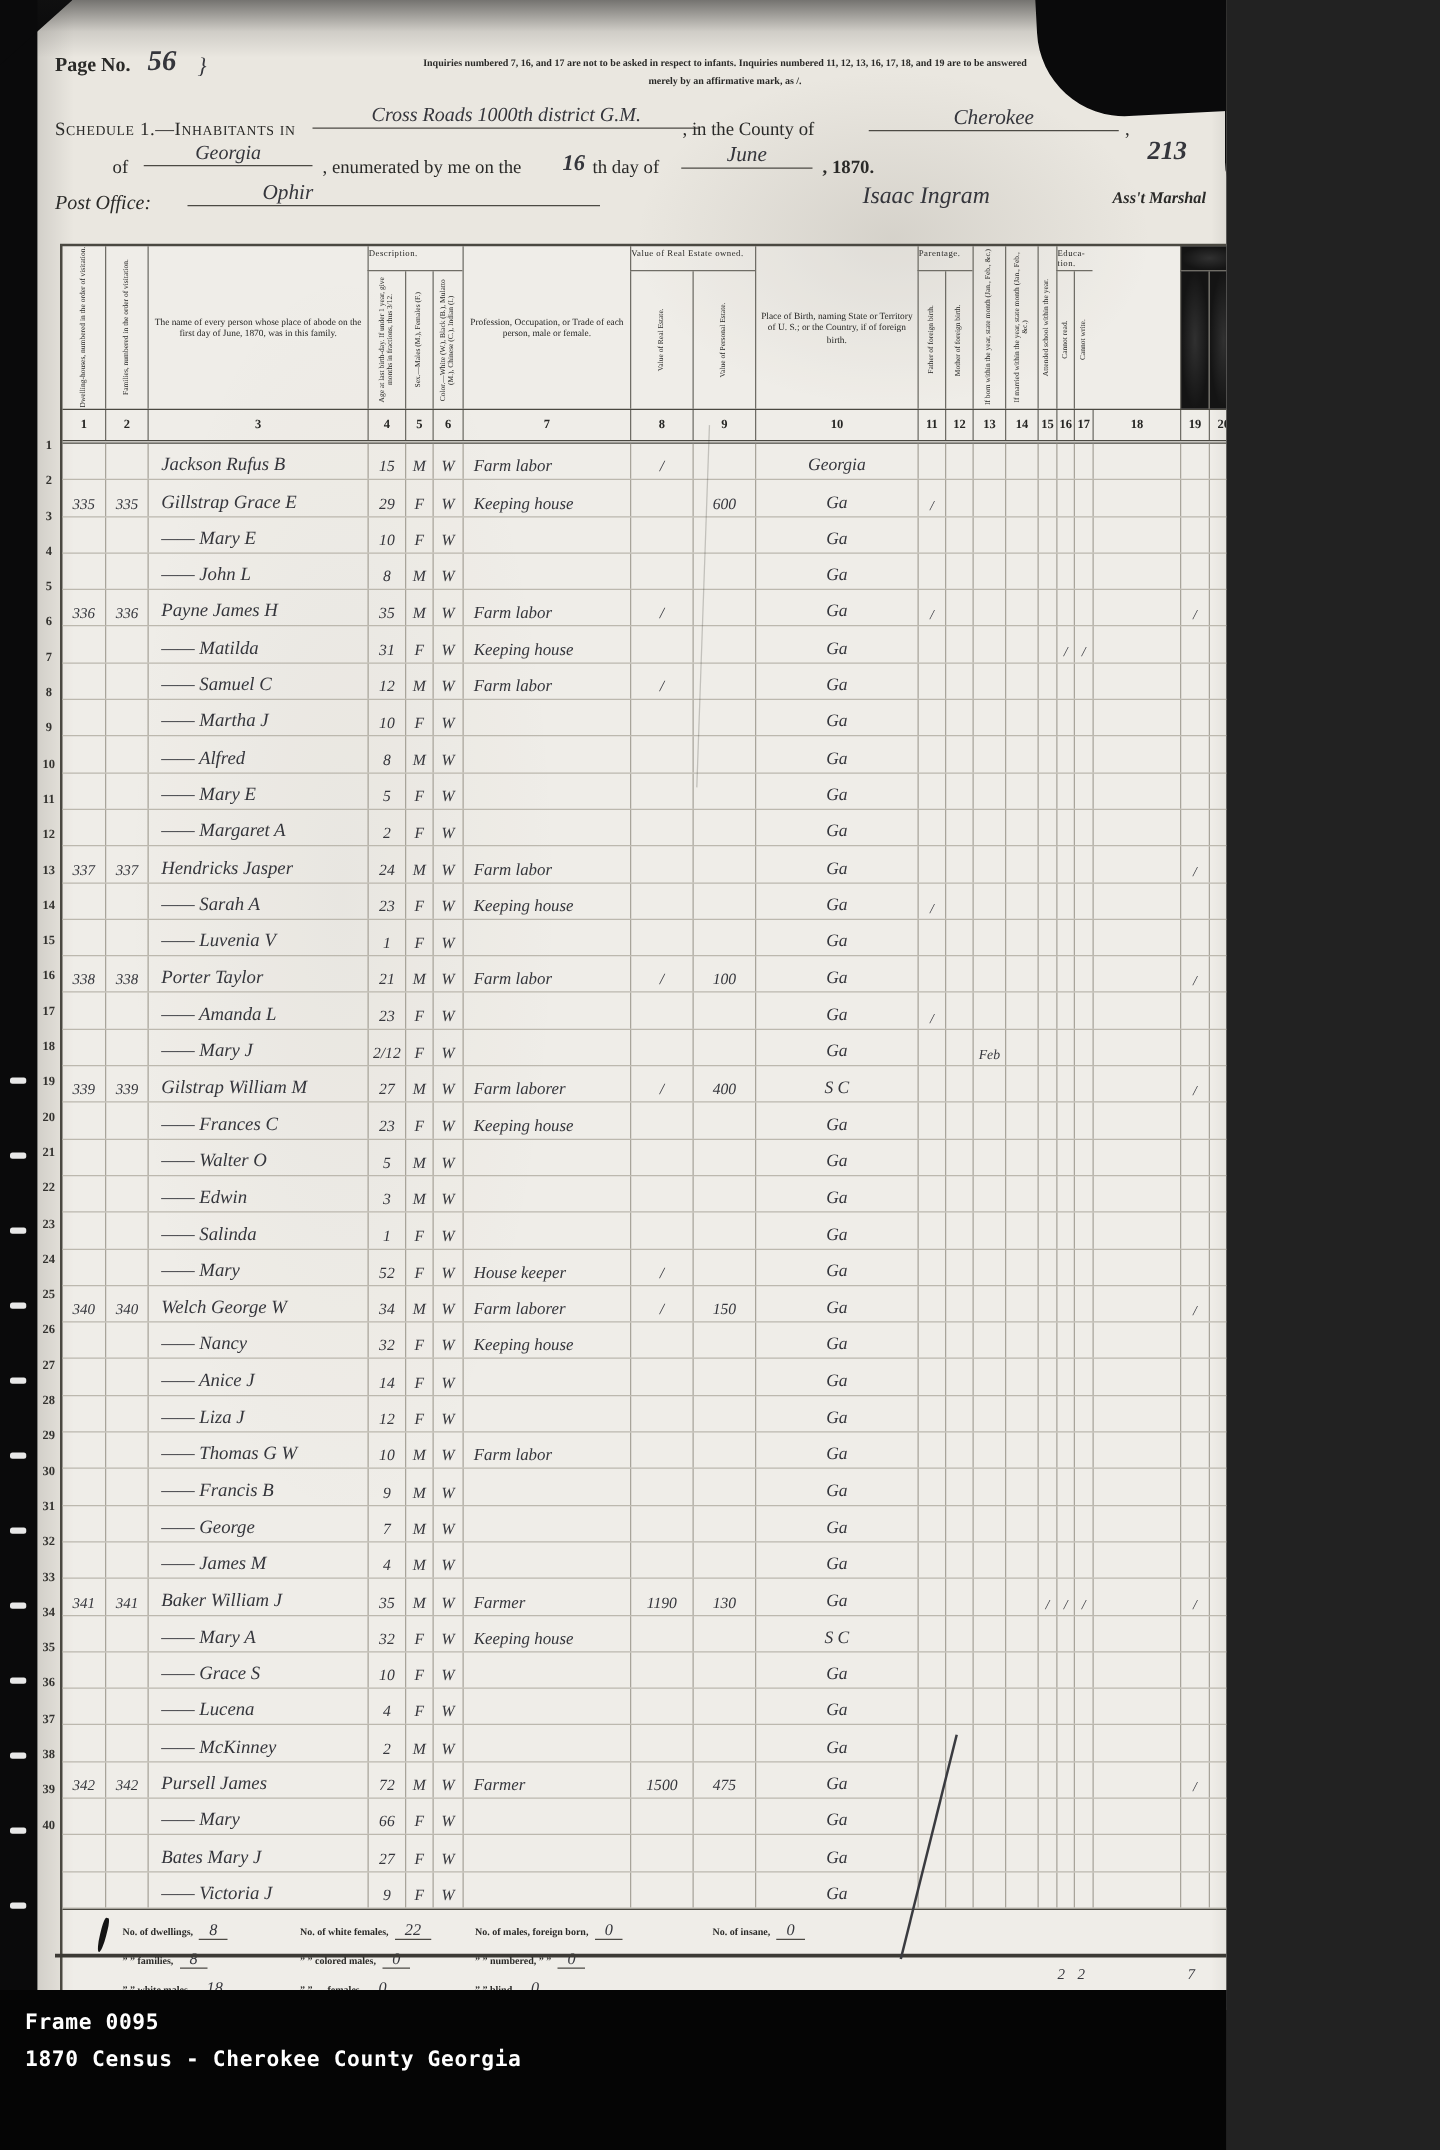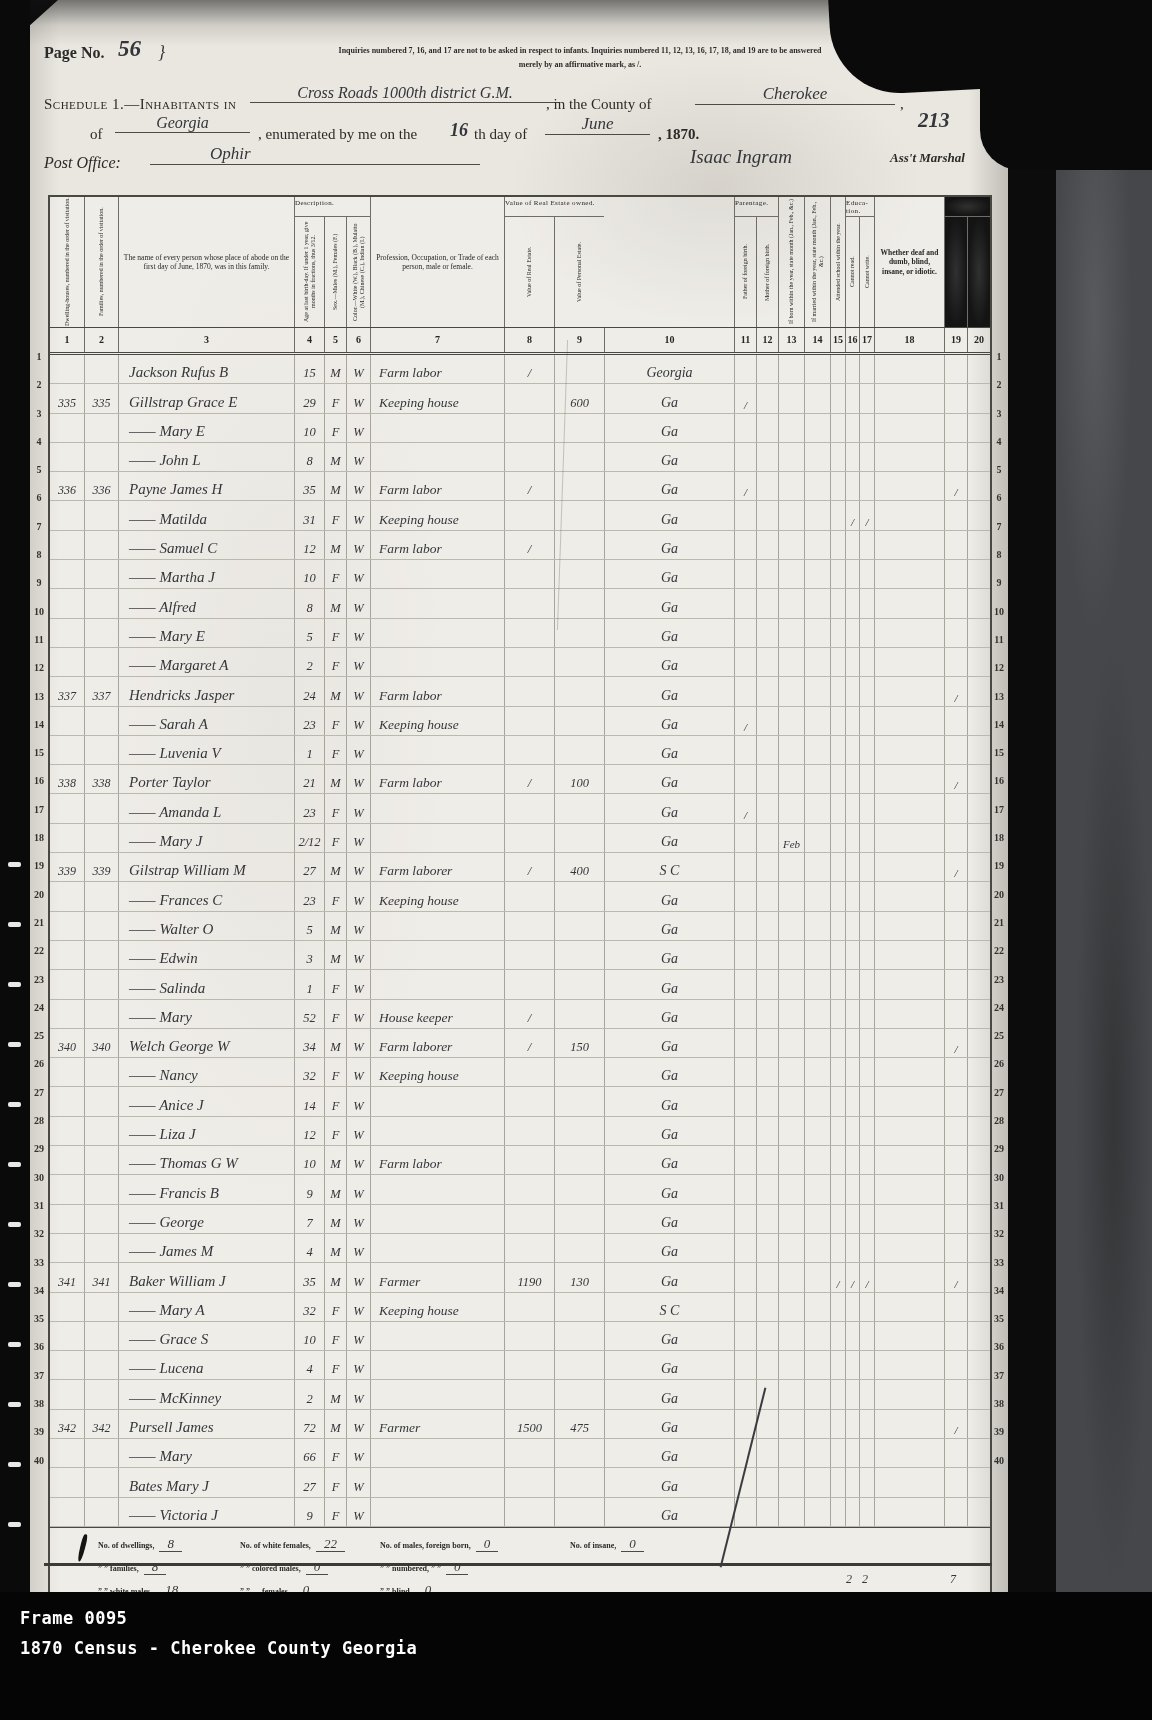--- a/index.html
+++ b/index.html
@@ -1,16 +1,16 @@
 <!DOCTYPE html>
 <html><head>
 <meta charset="utf-8">
 <style>
   html,body{margin:0;padding:0;background:#222;}
-  .stage{position:relative;width:1152px;height:1720px;overflow:hidden;background:#3c3e41;
+  .stage{position:relative;width:981px;height:1720px;overflow:hidden;background:#3c3e41;
          font-family:"Liberation Serif",serif;}
   
   .film-left{position:absolute;left:0;top:0;width:30px;height:1720px;background:#0a0a0b;}
   .film-left .dash{position:absolute;left:8px;width:13px;height:5px;background:#e8e8e8;border-radius:2px;}
   .film-right-black{position:absolute;left:1008px;top:0;width:48px;height:1592px;background:#0c0c0d;}
   .film-right-gray{position:absolute;left:1056px;top:0;width:96px;height:1592px;background:#45474a;
     background-image:radial-gradient(closest-side at 40% 20%,rgba(255,255,255,.10),transparent),
                      radial-gradient(closest-side at 60% 70%,rgba(0,0,0,.25),transparent);}
   .blob-tr1{position:absolute;left:830px;top:-30px;width:330px;height:118px;background:#0a0a0b;
     border-radius:0 0 0 70px;transform:rotate(-3deg);}
@@ -149,20 +149,21 @@
         <div class="hc" style="left:296px;width:24px;top:20px;height:110px;">
             <span class="vtx">Color.—White (W.), Black (B.), Mulatto (M.), Chinese (C.), Indian (I.)</span>
           </div>
         <div class="hc htxt" style="left:320px;width:134px;top:0;height:130px;">Profession, Occupation, or Trade of each person, male or female.</div>
         <div class="hc" style="left:454px;width:50px;top:20px;height:110px;">
             <span class="vtx">Value of Real Estate.</span>
           </div>
         <div class="hc" style="left:504px;width:50px;top:20px;height:110px;">
             <span class="vtx">Value of Personal Estate.</span>
           </div>
+        <div class="hc htxt" style="left:554px;width:130px;top:0;height:130px;">Place of Birth, naming State or Territory of U. S.; or the Country, if of foreign birth.</div>
         <div class="hc" style="left:684px;width:22px;top:20px;height:110px;">
             <span class="vtx">Father of foreign birth.</span>
           </div>
         <div class="hc" style="left:706px;width:22px;top:20px;height:110px;">
             <span class="vtx">Mother of foreign birth.</span>
           </div>
         <div class="hc" style="left:728px;width:26px;top:0;height:130px;">
             <span class="vtx">If born within the year, state month (Jan., Feb., &amp;c.)</span>
           </div>
         <div class="hc" style="left:754px;width:26px;top:0;height:130px;">
@@ -170,21 +171,20 @@
           </div>
         <div class="hc" style="left:780px;width:15px;top:0;height:130px;">
             <span class="vtx">Attended school within the year.</span>
           </div>
         <div class="hc" style="left:795px;width:14px;top:20px;height:110px;">
             <span class="vtx">Cannot read.</span>
           </div>
         <div class="hc" style="left:809px;width:15px;top:20px;height:110px;">
             <span class="vtx">Cannot write.</span>
           </div>
-        <div class="hc htxt" style="left:824px;width:70px;top:0;height:130px;font-weight:bold;">Whether deaf and dumb, blind, insane, or idiotic.</div>
         <div class="hc darkhdr" style="left:894px;width:23px;top:20px;height:110px;"></div>
         <div class="hc darkhdr" style="left:917px;width:23px;top:20px;height:110px;"></div>
       </div>
 
       <div class="colnums">
           <span>1</span>
           <span>2</span>
           <span>3</span>
           <span>4</span>
           <span>5</span>

